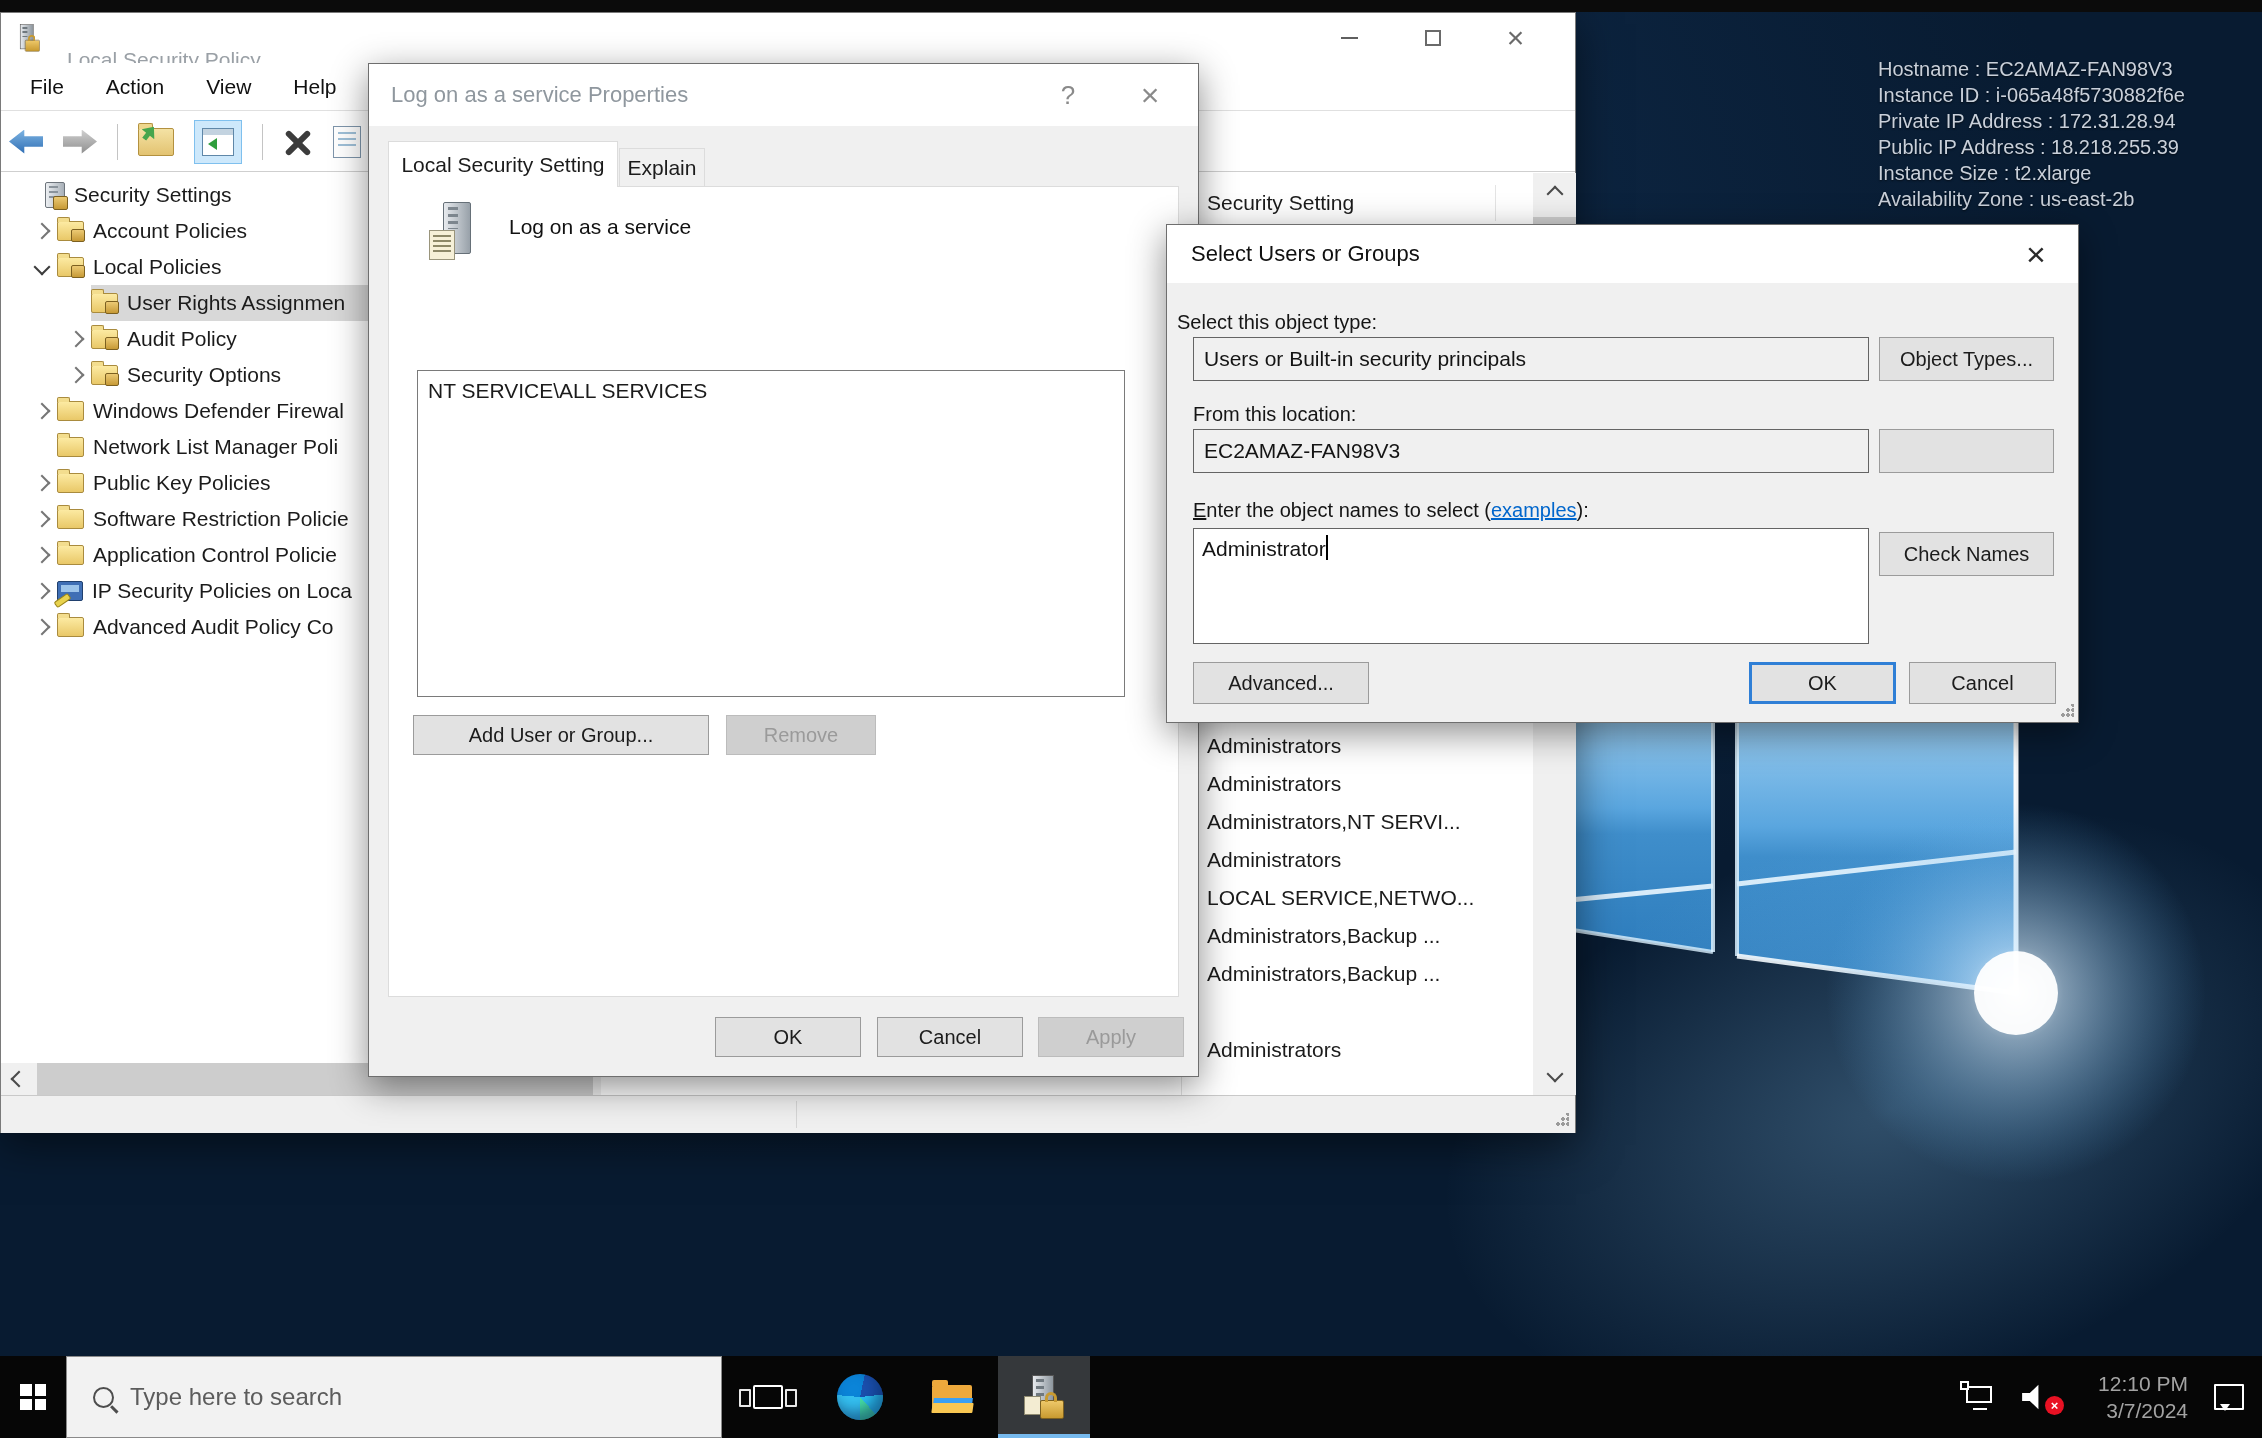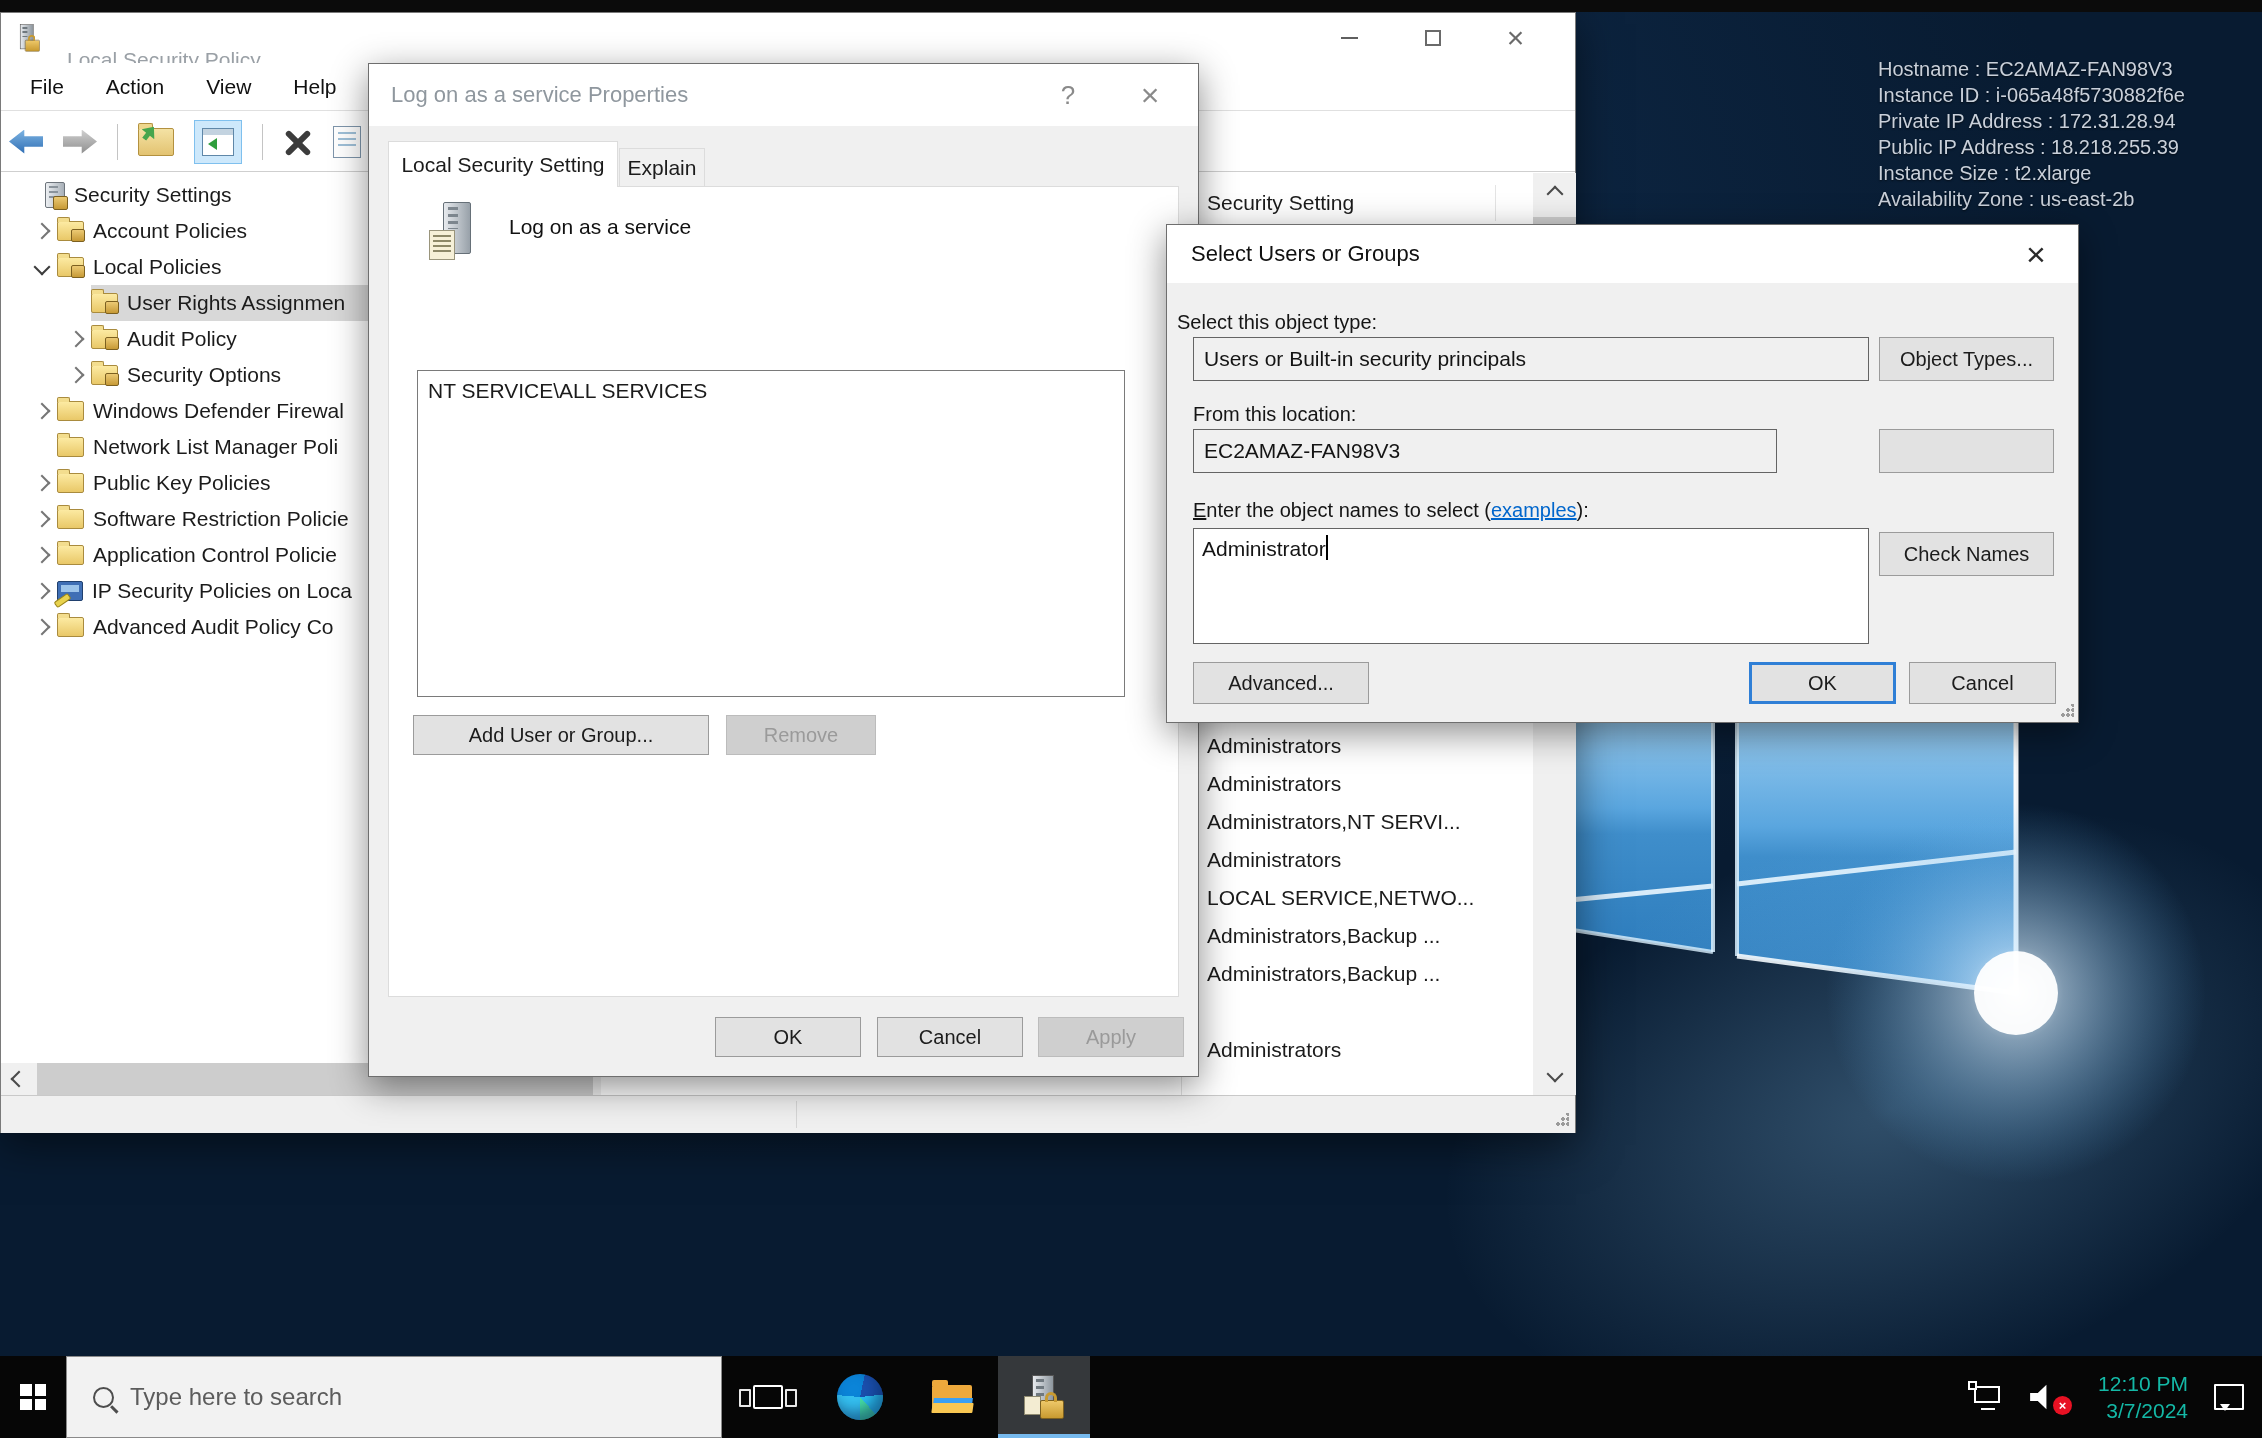--- a/index.html
+++ b/index.html
@@ -162,21 +162,21 @@
   #seldlg{left:1166px;top:224px;width:911px;height:497px;}
   #sel-titlebar{left:0;top:0;width:100%;height:58px;background:#fff;display:flex;align-items:center;}
   #sel-title{margin-left:24px;font-size:22px;color:#101010;}
   #sel-close{position:absolute;right:14px;top:0;width:56px;height:58px;display:flex;align-items:center;justify-content:center;
     color:#2b2b2b;font-size:34px;}
   .sel-label{position:absolute;font-size:20px;color:#151515;white-space:nowrap;}
   #lbl-objtype{left:10px;top:86px;}
   #fld-objtype{left:26px;top:112px;width:676px;height:44px;}
   #btn-objtypes{left:712px;top:112px;width:175px;height:44px;}
   #lbl-location{left:26px;top:178px;}
-  #fld-location{left:26px;top:204px;width:584px;height:44px;}
+  #fld-location{left:26px;top:204px;width:676px;height:44px;}
   #btn-locations{left:712px;top:204px;width:175px;height:44px;}
   #lbl-names{left:26px;top:274px;}
   #names-area{left:26px;top:303px;width:676px;height:116px;}
   #btn-checknames{left:712px;top:307px;width:175px;height:44px;}
   #btn-advanced{left:26px;top:437px;width:176px;height:42px;}
   #btn-ok-sel{left:582px;top:437px;width:147px;height:42px;}
   #btn-cancel-sel{left:742px;top:437px;width:147px;height:42px;}
   #seldlg .grip{right:4px;bottom:4px;}
   .acckey{text-decoration:underline;}
 
@@ -215,21 +215,21 @@
   #tray{margin-left:auto;display:flex;align-items:center;gap:26px;padding-right:18px;}
   .net{width:32px;height:26px;position:relative;}
   .net::before{content:'';position:absolute;left:2px;top:2px;width:26px;height:17px;border:2px solid #fff;box-sizing:border-box;}
   .net::after{content:'';position:absolute;left:9px;bottom:0;width:14px;height:2px;background:#fff;}
   .net .plug{position:absolute;left:-4px;top:-3px;width:9px;height:9px;border:2px solid #fff;background:#060606;box-sizing:border-box;}
   .vol{width:42px;height:32px;position:relative;}
   .vol .spk{position:absolute;left:0;top:2px;width:24px;height:28px;background:#fff;
     clip-path:polygon(0 36%,32% 36%,68% 6%,68% 94%,32% 64%,0 64%);}
   .vol .badge{position:absolute;right:0;bottom:-2px;width:19px;height:19px;border-radius:50%;background:#e81123;
     color:#fff;font-size:13px;display:flex;align-items:center;justify-content:center;font-weight:bold;}
-  #clock{text-align:right;color:#14b8a6;font-size:21px;line-height:27px;}
+  #clock{text-align:right;color:#a3a3a3;font-size:21px;line-height:27px;margin-left:8px;}
   .ac{width:30px;height:26px;border:2px solid #fff;border-radius:1px;position:relative;box-sizing:border-box;}
   .ac::after{content:'';position:absolute;left:4px;bottom:-8px;width:0;height:0;border:5px solid transparent;border-top:7px solid #fff;}
 
   #topstrip{left:0;top:0;width:2262px;height:12px;background:#0b0b0b;z-index:15;}
 </style>
 </head>
 <body>
 
 <div id="screen">
 

